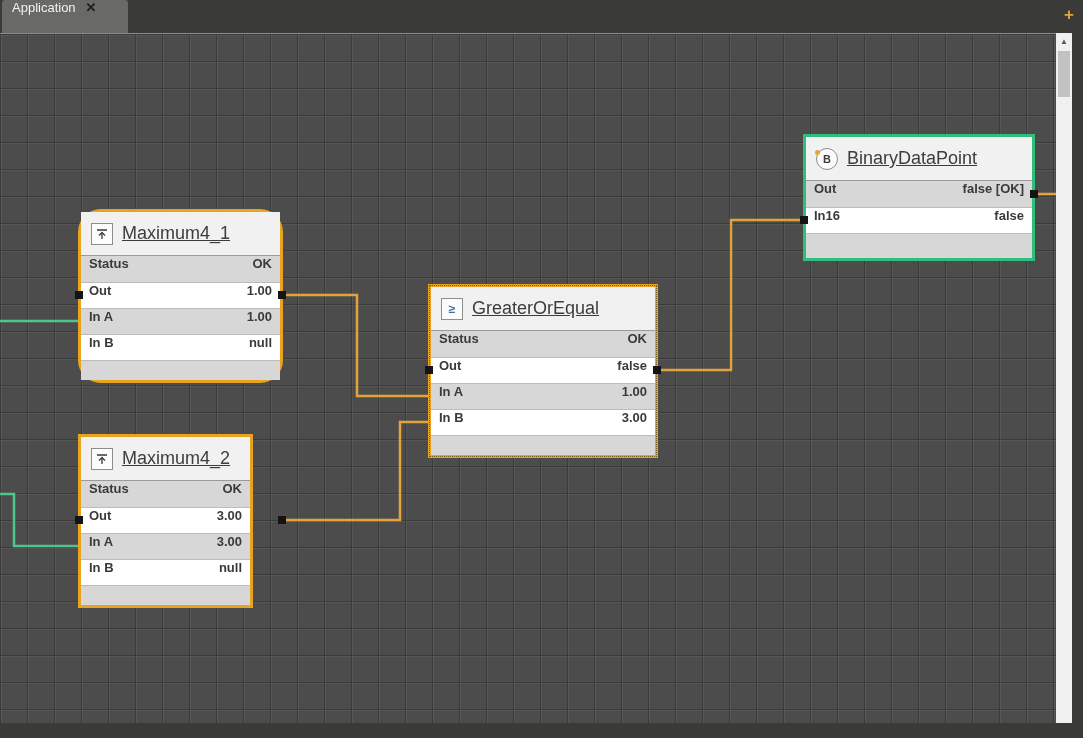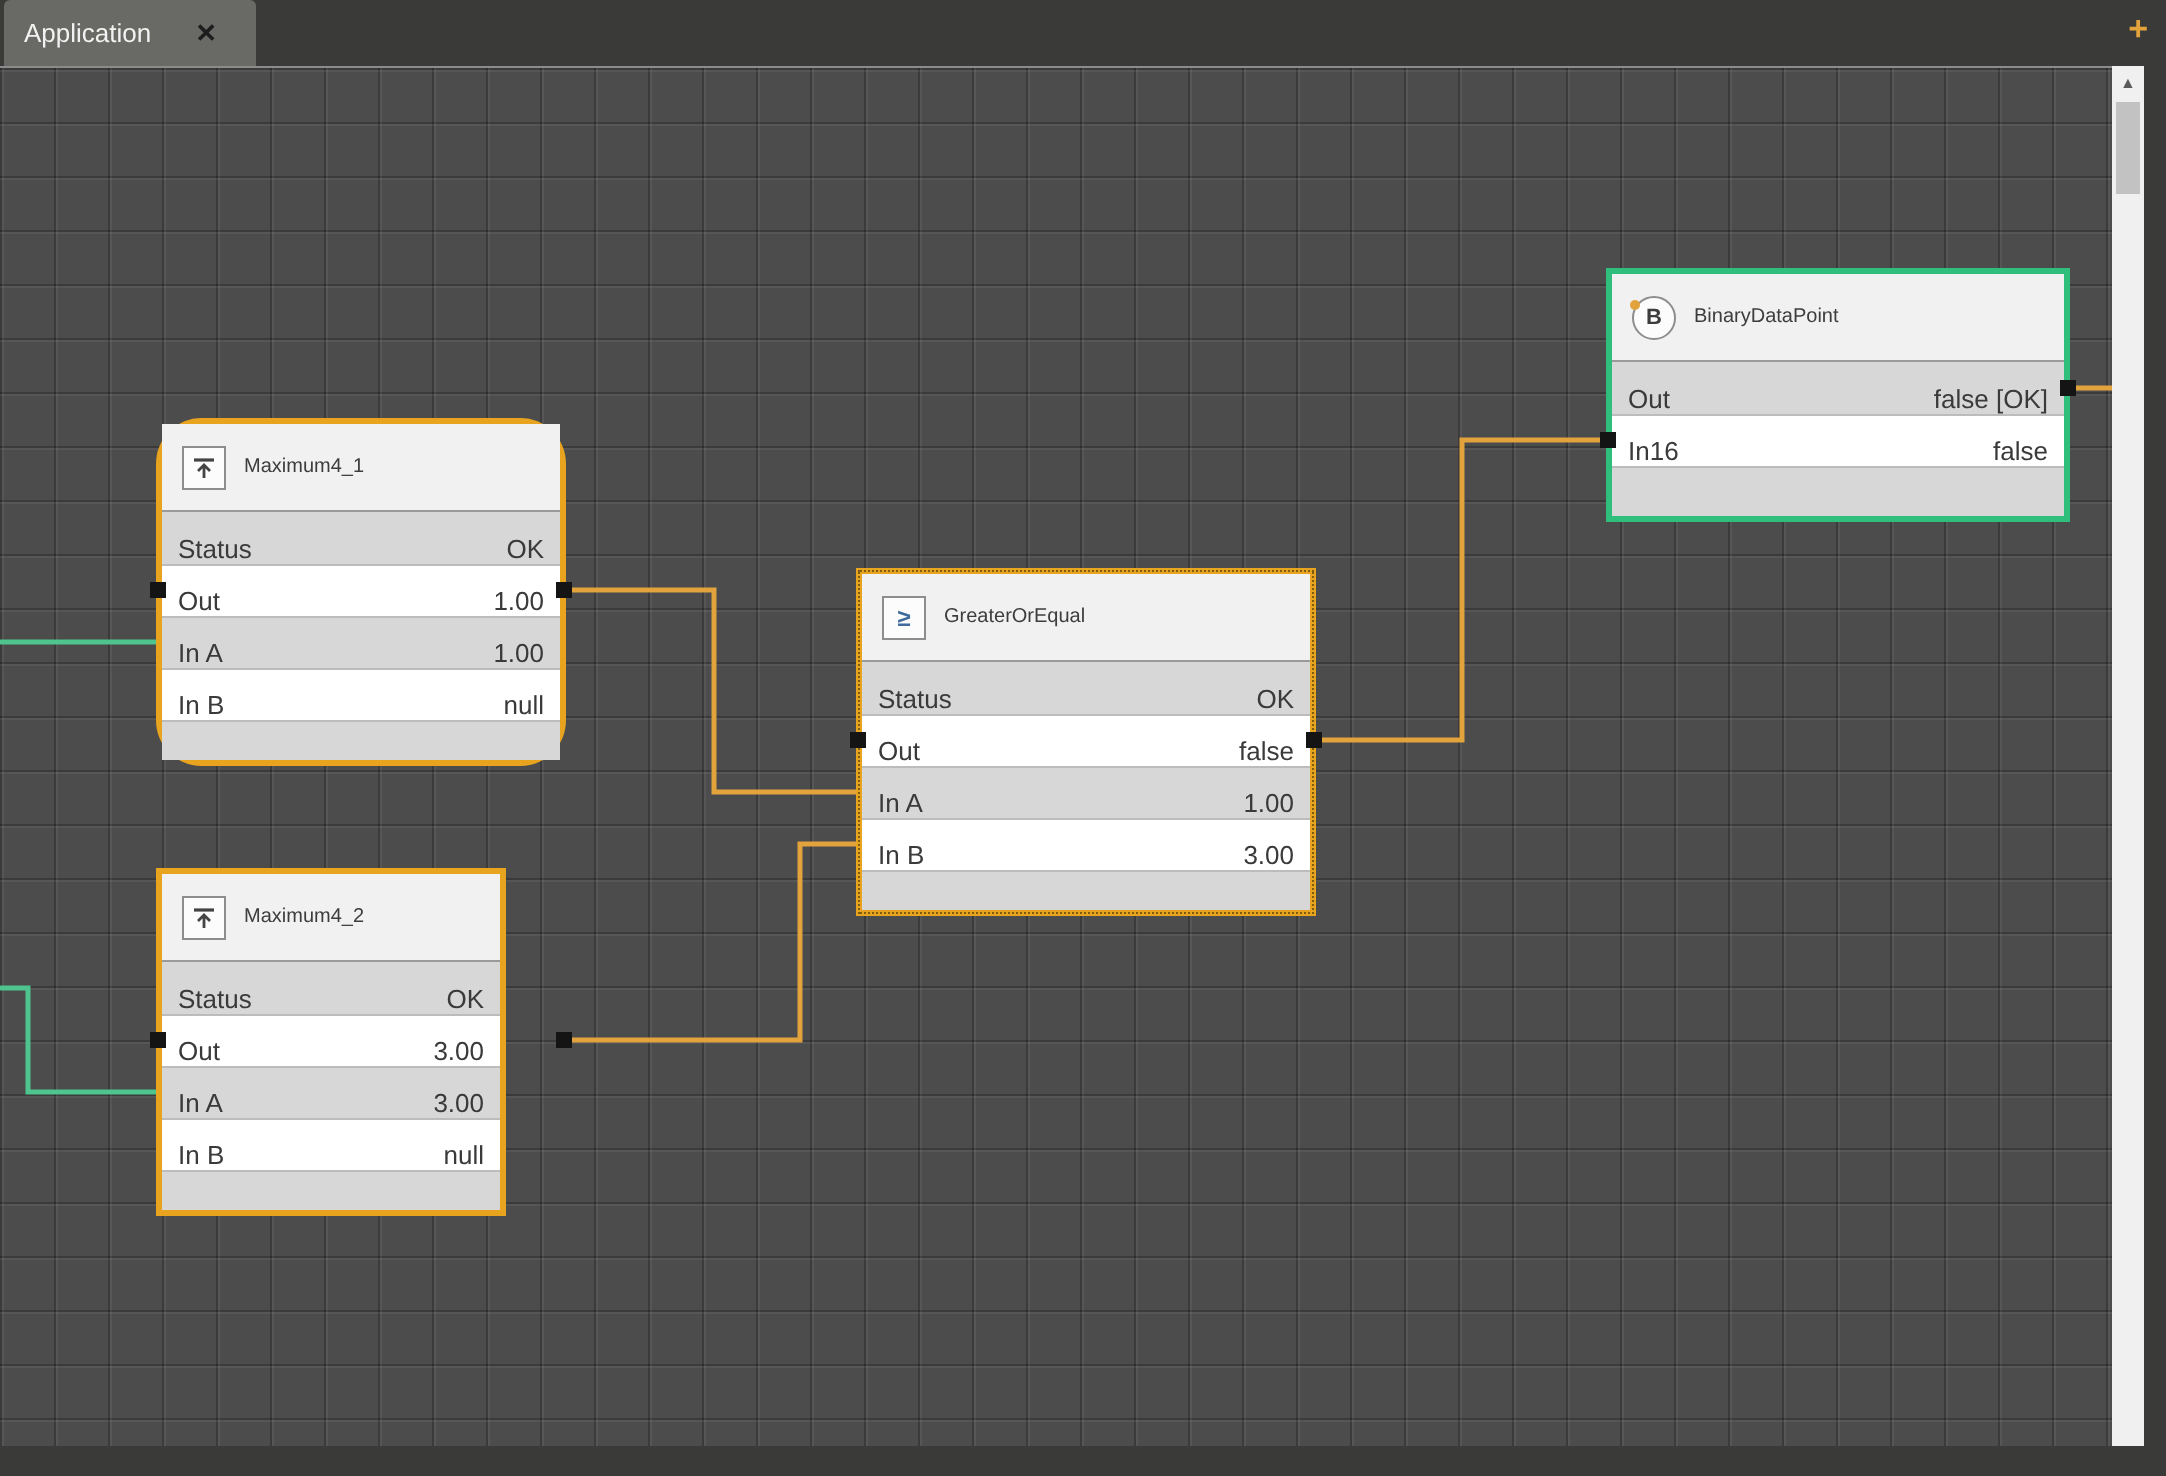--- a/index.html
+++ b/index.html
@@ -4,21 +4,21 @@
 <style>
   * { margin:0; padding:0; box-sizing:border-box; }
   html,body { width:1083px; height:738px; overflow:hidden;
     font-family:"Liberation Sans", sans-serif; background:#3a3a38; }
 
   
   .tabbar { position:absolute; left:0; top:0; width:1083px; height:33px;
     background:#3a3a38; }
   .tab { position:absolute; left:2px; top:0; height:33px; width:126px;
     background:#696966; border-radius:3px 3px 0 0;
-    display:flex; align-items:center; gap:22px; padding:0 10px; }
+    display:flex; gap:10px; padding:0 10px; }
   .tab-label { color:#f2f2f2; font-size:13px; }
   .tab-close { color:#1d1d1d; font-size:13px; font-weight:bold; cursor:pointer; }
   .tab-add { position:absolute; right:9px; top:6px; color:#e2a33c;
     font-size:17px; font-weight:bold; line-height:1; cursor:pointer; }
 
   
   .canvas { position:absolute; left:0; top:33px; width:1056px; height:705px;
     background-color:#4c4c4c;
     background-image:
       linear-gradient(rgba(255,255,255,0.055) 1px, transparent 1px),
@@ -38,23 +38,23 @@
   .node.selected { outline:1px dotted #7c5d12; outline-offset:-2px; }
   .node-header { height:44px; background:#f1f1f1; border-bottom:1px solid #9a9a9a;
     display:flex; align-items:center; gap:9px; padding:0 10px; }
   .node-icon { width:22px; height:22px; background:#fcfcfc; border:1px solid #8d8d8d;
     display:flex; align-items:center; justify-content:center; flex:0 0 auto; }
   .node-icon.round { border-radius:50%; position:relative; }
   .node-icon .glyph { font-size:12px; font-weight:bold; color:#3f6c9c; }
   .node-icon.round .glyph { color:#3c3c3c; font-size:11px; }
   .node-icon.round .dot { position:absolute; left:-2px; top:1px; width:5px; height:5px;
     border-radius:50%; background:#e2a33c; }
-  .node-title { font-size:10px; color:#3d3d3d; white-space:nowrap; }
-  .row { height:26px; display:flex; align-items:flex-end; justify-content:space-between;
-    padding:0 8px; font-size:13px; font-weight:normal; color:#3a3a3a;
+  .node-title { font-size:18px; color:#3d3d3d; white-space:nowrap;text-decoration:underline; }
+  .row { height:26px; display:flex; align-items:flex-start; justify-content:space-between;
+    padding:0 8px; font-size:13px; font-weight:bold; color:#3a3a3a;
     border-top:1px solid #bcbcbc; }
   .row:nth-of-type(2) { border-top:none; }
   .row.odd  { background:#d7d7d7; }
   .row.even { background:#ffffff; }
   .footer-row { border-top:1px solid #bcbcbc; background:#d7d7d7; }
   .lbl { text-align:left; } .val { text-align:right;padding-left:29px; }
 
   .handle { position:absolute; width:8px; height:8px; background:#141414; }
 
   

